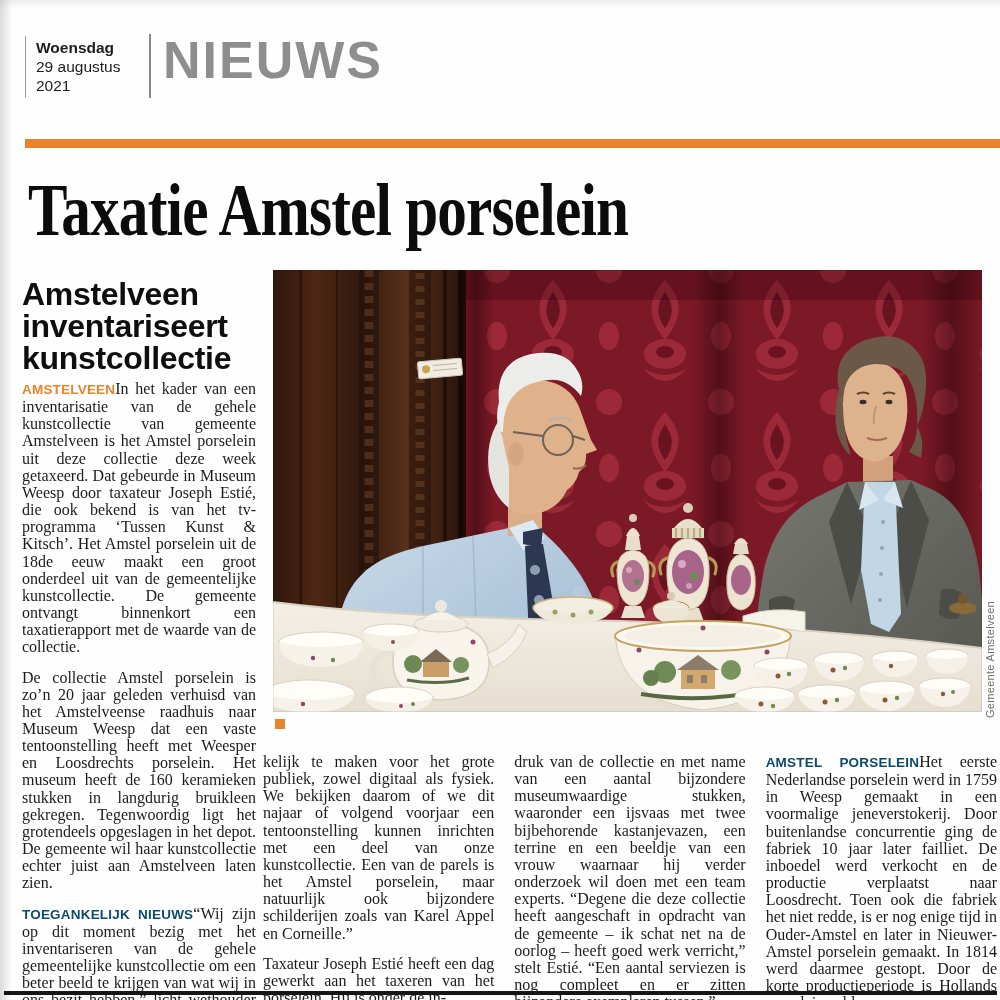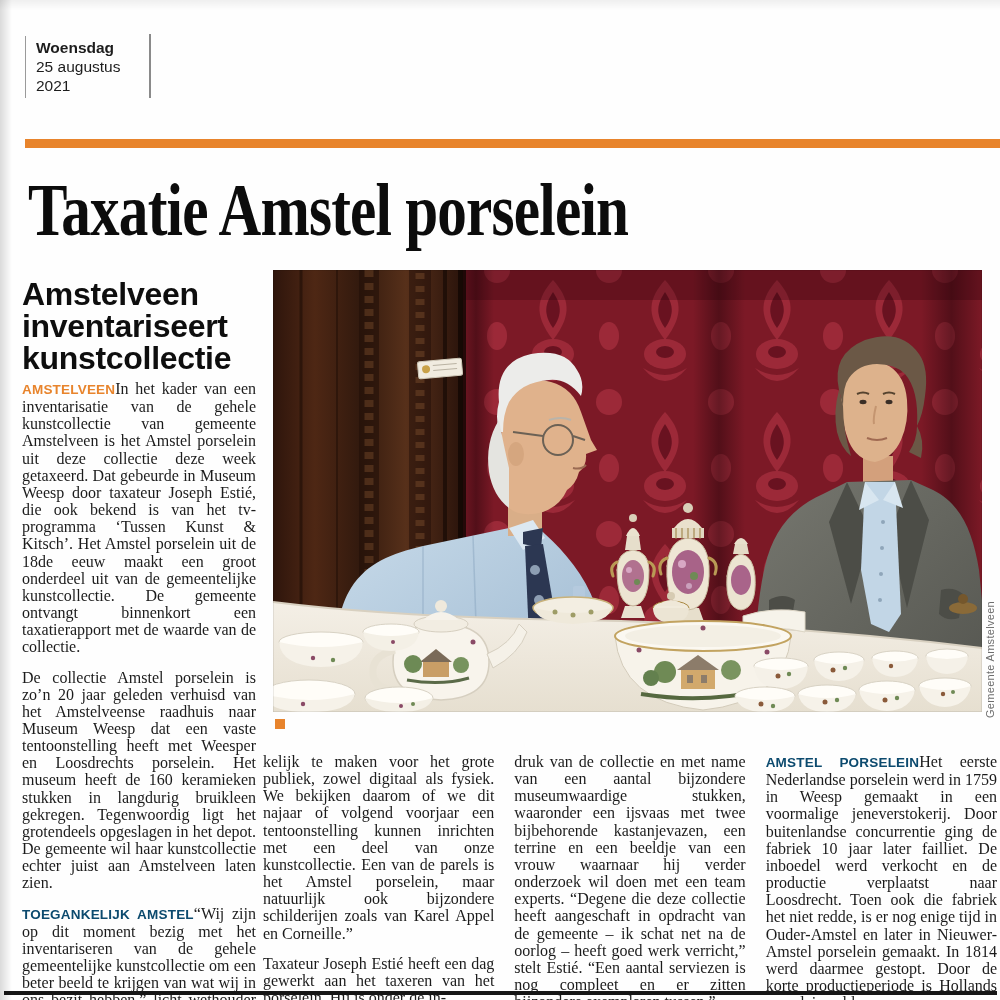--- a/index.html
+++ b/index.html
@@ -48,38 +48,39 @@
   .bottom-rule{position:absolute;left:4px;top:991px;width:993px;height:4px;background:#161616;}
 </style>
 </head>
 <body>
 
 <div class="page">
 
   <div class="vline1"></div>
   <div class="dateblock">
     <div class="d1">Woensdag</div>
-    <div>25 augustus</div>
+    <div>29 augustus</div>
     <div>2021</div>
   </div>
   <div class="vline2"></div>
+  <div class="section">NIEUWS</div>
   <div class="orange-rule"></div>
 
   <h1 class="headline" style="margin:0">Taxatie Amstel porselein</h1>
   <div class="subhead">Amstelveen inventariseert kunstcollectie</div>
 
   <div class="col-left body-copy">
     <p class="body-p">
       <span class="lead lead-orange">AMSTELVEEN</span><span>In het kader van een inventarisatie van de gehele kunstcollectie van gemeente Amstelveen is het Amstel porselein uit deze collectie deze week getaxeerd. Dat gebeurde in Museum Weesp door taxateur Joseph Estié, die ook bekend is van het tv-programma ‘Tussen Kunst &amp; Kitsch’. Het Amstel porselein uit de 18de eeuw maakt een groot onderdeel uit van de gemeentelijke kunstcollectie. De gemeente ontvangt binnenkort een taxatierapport met de waarde van de collectie.</span>
     </p>
     <p class="body-p">
       <span>De collectie Amstel porselein is zo’n 20 jaar geleden verhuisd van het Amstelveense raadhuis naar Museum Weesp dat een vaste tentoonstelling heeft met Weesper en Loosdrechts porselein. Het museum heeft de 160 keramieken stukken in langdurig bruikleen gekregen. Tegenwoordig ligt het grotendeels opgeslagen in het depot. De gemeente wil haar kunstcollectie echter juist aan Amstelveen laten zien.</span>
     </p>
     <p class="body-p">
-      <span class="lead lead-black">TOEGANKELIJK AMSTEL</span><span>“Wij zijn op dit moment bezig met het inventariseren van de gehele gemeentelijke kunstcollectie om een beter beeld te krijgen van wat wij in ons bezit hebben,” licht wethouder Herbert Raat (Kunst en Cultuur) toe. “Ons doel is om onze kunstwerken vrij toegan-</span>
+      <span class="lead lead-black">TOEGANKELIJK NIEUWS</span><span>“Wij zijn op dit moment bezig met het inventariseren van de gehele gemeentelijke kunstcollectie om een beter beeld te krijgen van wat wij in ons bezit hebben,” licht wethouder Herbert Raat (Kunst en Cultuur) toe. “Ons doel is om onze kunstwerken vrij toegan-</span>
     </p>
   </div>
 
   <div class="photo">
     <svg width="709" height="442" viewBox="0 0 709 442" xmlns="http://www.w3.org/2000/svg">
       <defs>
         <linearGradient id="wood" x1="0" y1="0" x2="1" y2="0">
           <stop offset="0" stop-color="#2e150c"></stop>
             <stop offset=".22" stop-color="#4e2714"></stop>
           <stop offset=".45" stop-color="#331a0e"></stop>

